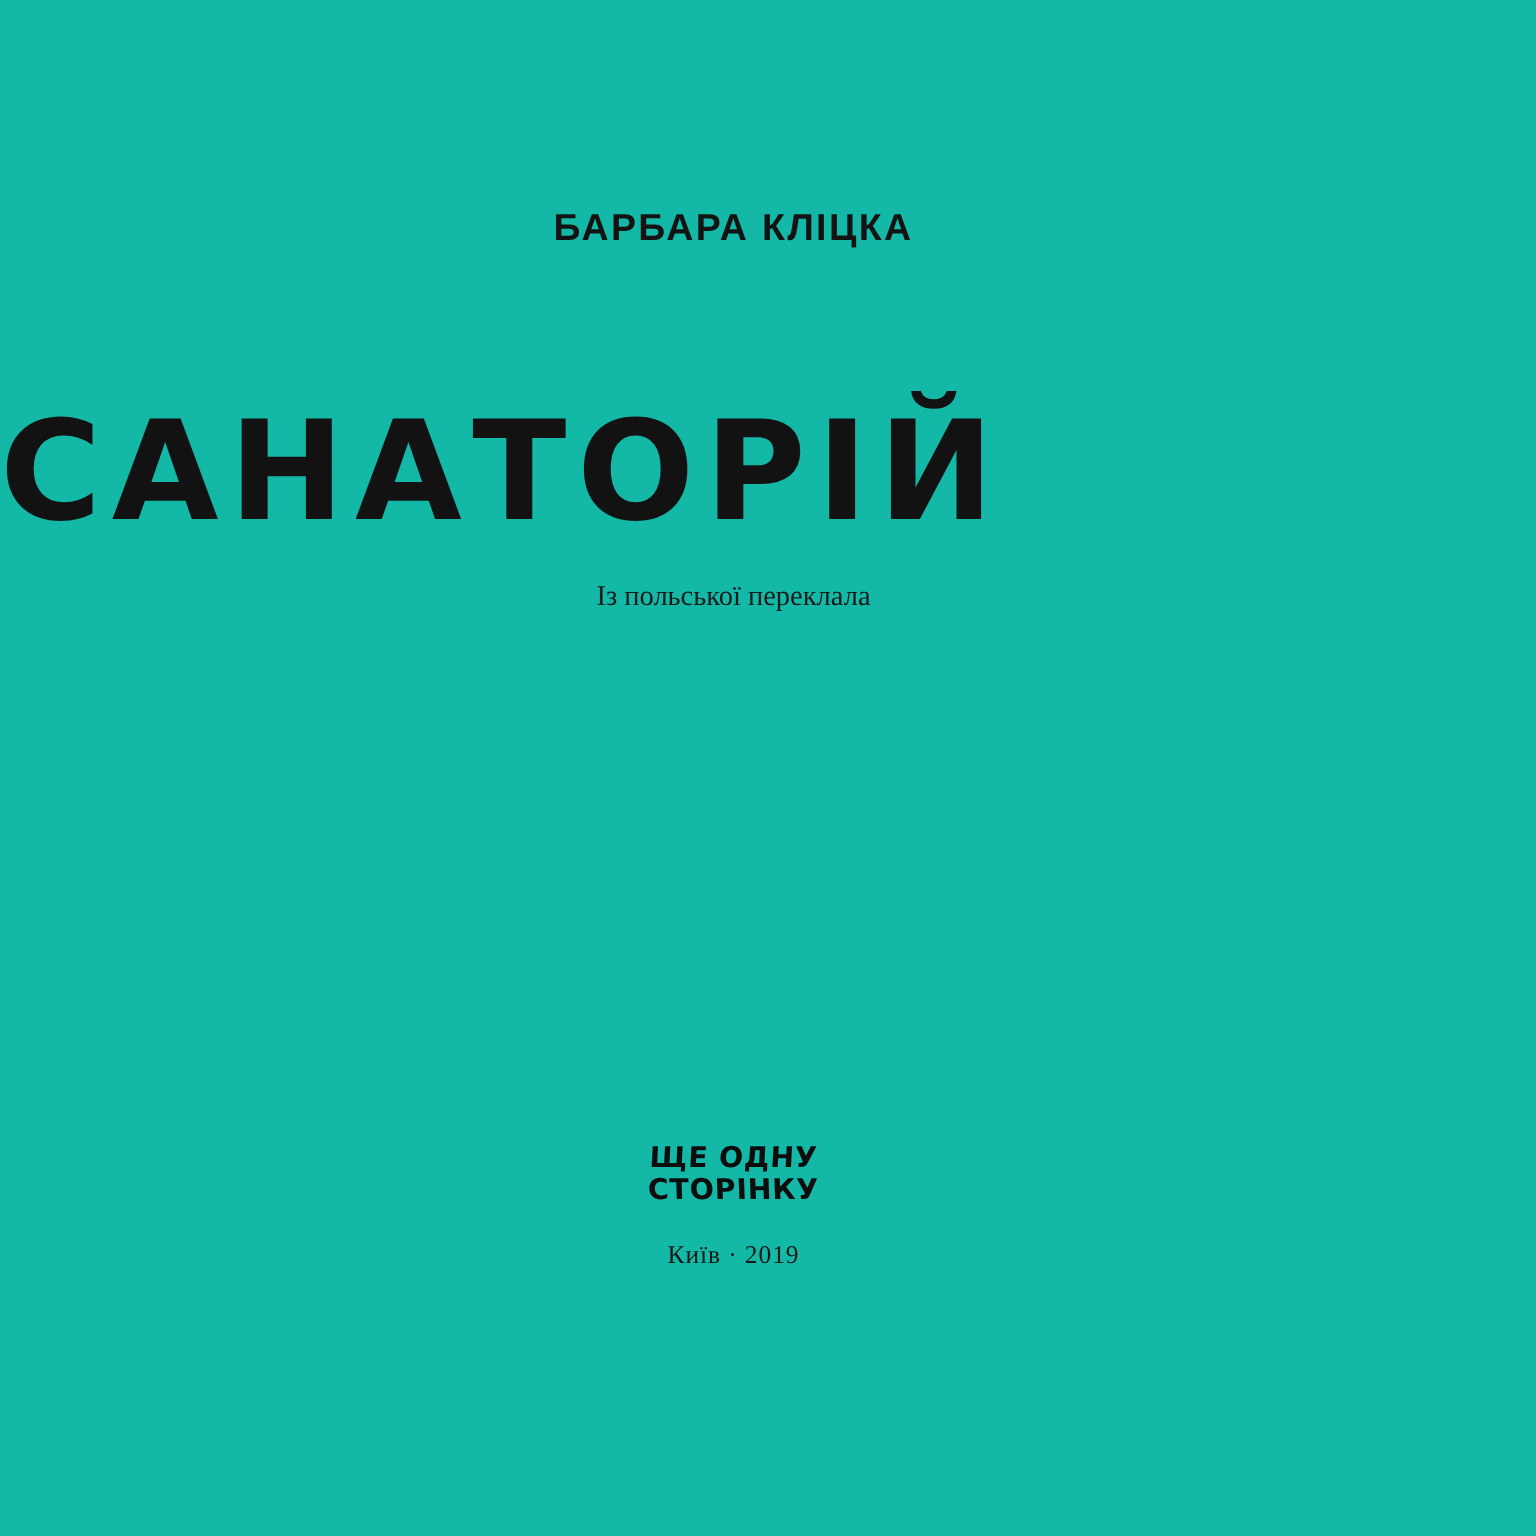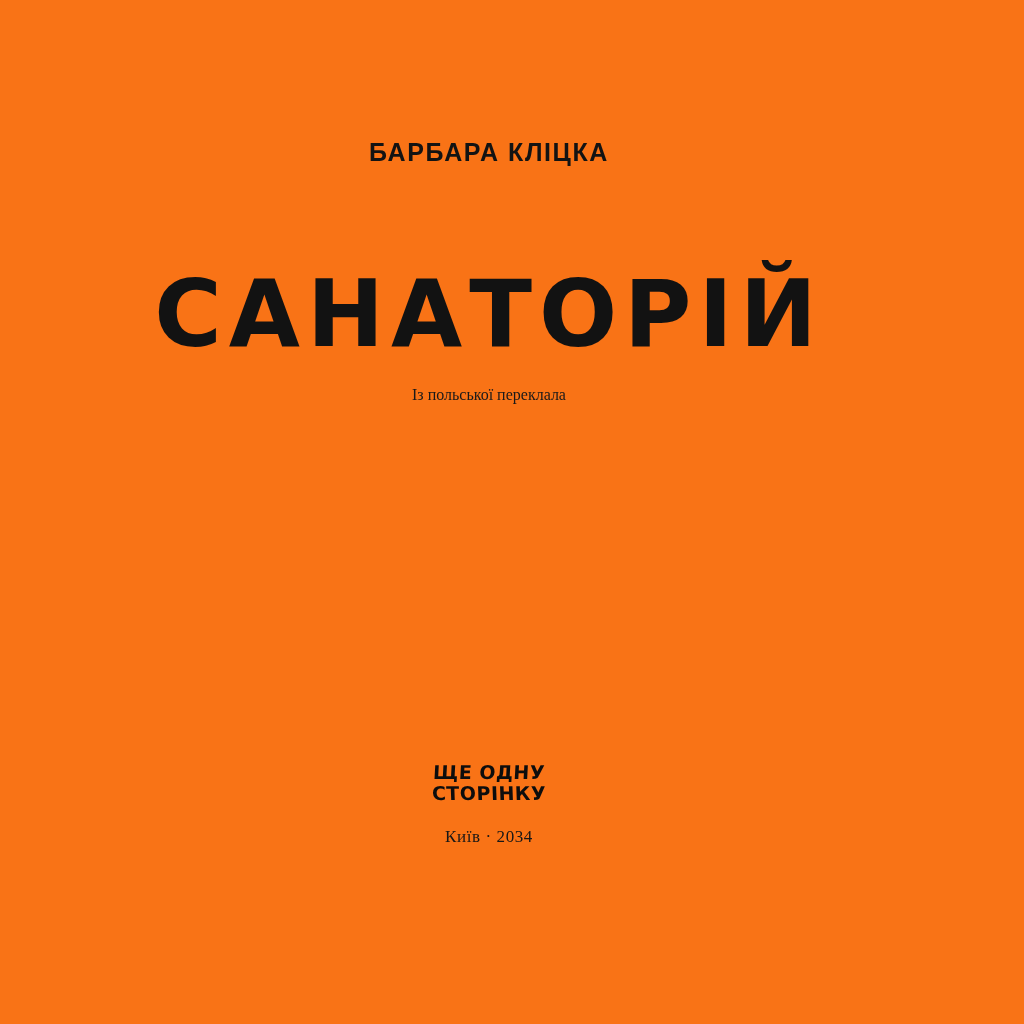--- a/index.html
+++ b/index.html
@@ -13,21 +13,21 @@
     height: 1024px;
     overflow: hidden;
     font-family: "Liberation Sans", sans-serif;
     color: #111111;
   }
 
   .page {
     position: relative;
     width: 1024px;
     height: 1024px;
-    background: #f97316;
+    background: #14b8a6;
   }
 
   
   .author {
     position: absolute;
     top: 138px;
     left: 0;
     width: 978px;           
     text-align: center;
     font-family: "Liberation Sans", sans-serif;
@@ -37,39 +37,38 @@
     color: #131313;
     white-space: nowrap;
   }
 
   
   .book-title {
     position: absolute;
     top: 205px;
     left: 0;
     width: 978px;
-    text-align: center;
     font-family: "DejaVu Sans", sans-serif;
     font-weight: bold;
     font-size: 92px;
     line-height: 1.05;
     letter-spacing: 7px;
     color: #121212;
     white-space: nowrap;
   }
 
   
   .translation {
     position: absolute;
     top: 383px;
     left: 0;
     width: 978px;
     text-align: center;
     font-family: "Liberation Serif", serif;
-    font-size: 16px;
+    font-size: 19px;
     line-height: 1.55;
     color: #1a1a1a;
   }
   .translation .line {
     display: block;
   }
 
   
   .publisher-logo {
     position: absolute;
@@ -119,15 +118,15 @@
 
   <div class="translation">
     <span class="line">Із польської переклала</span>
   </div>
 
   <div class="publisher-logo">
     <span class="logo-line logo-line-1">ЩЕ ОДНУ</span>
     <span class="logo-line logo-line-2">СТОРІНКУ</span>
   </div>
 
-  <div class="imprint">Київ · 2034</div>
+  <div class="imprint">Київ · 2019</div>
 
 </div>
 
 </body></html>

